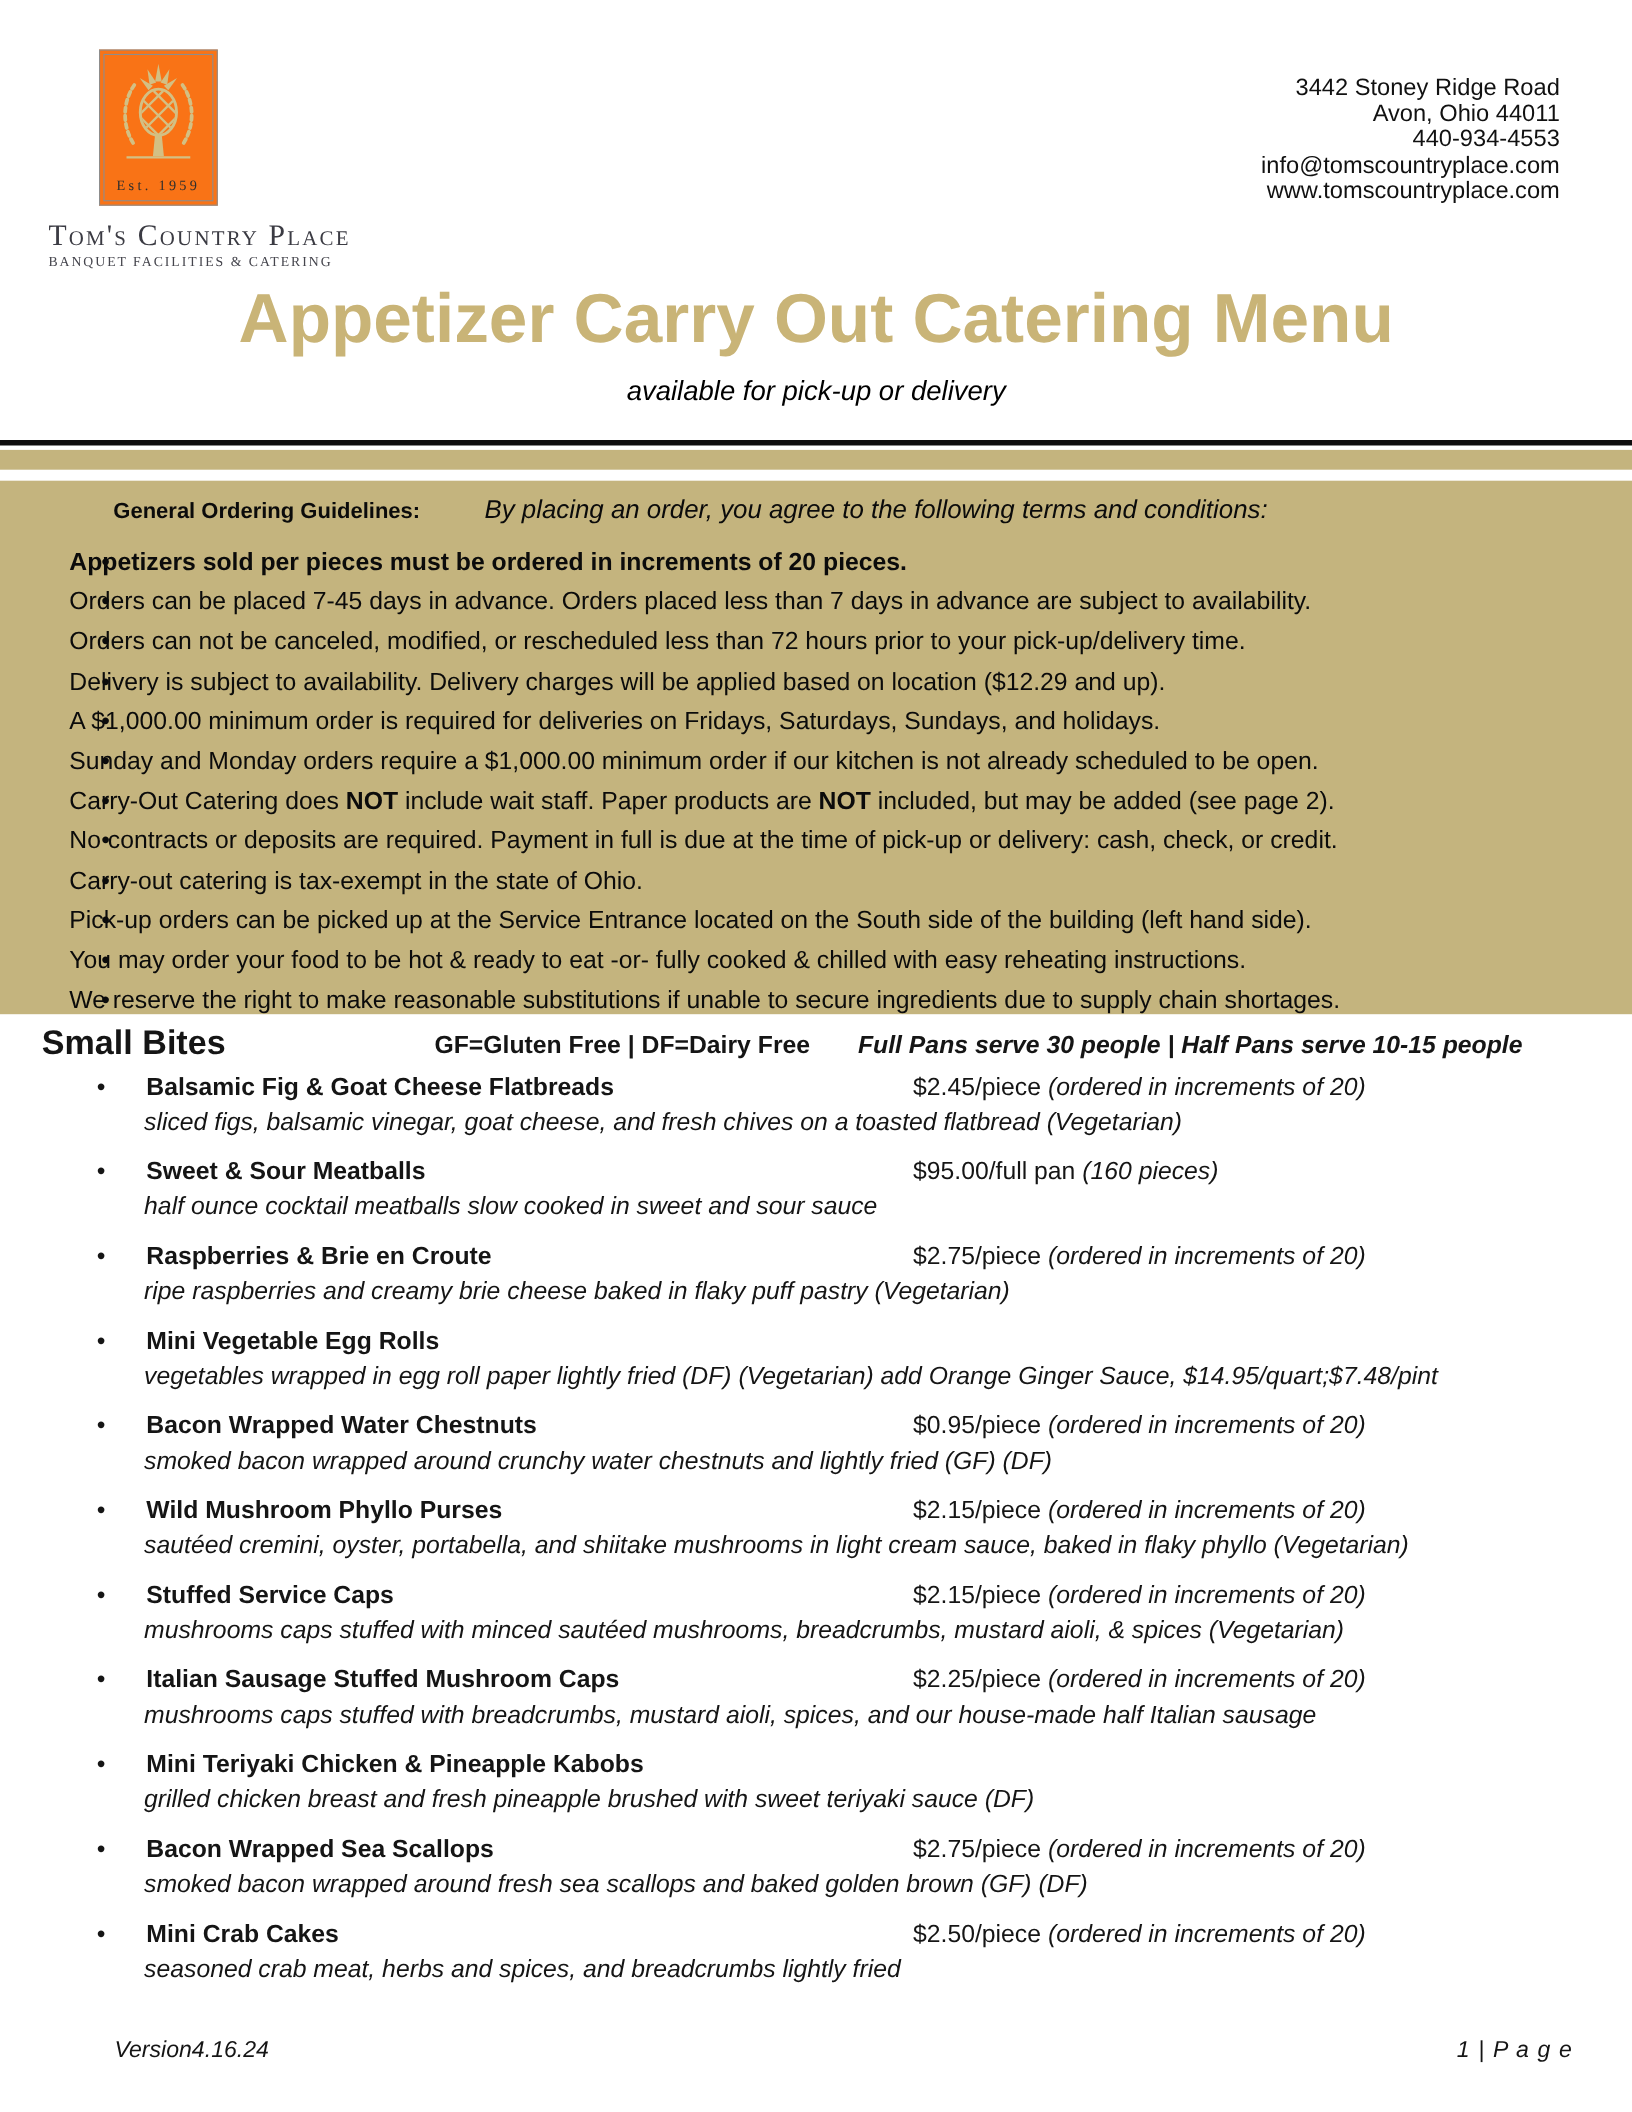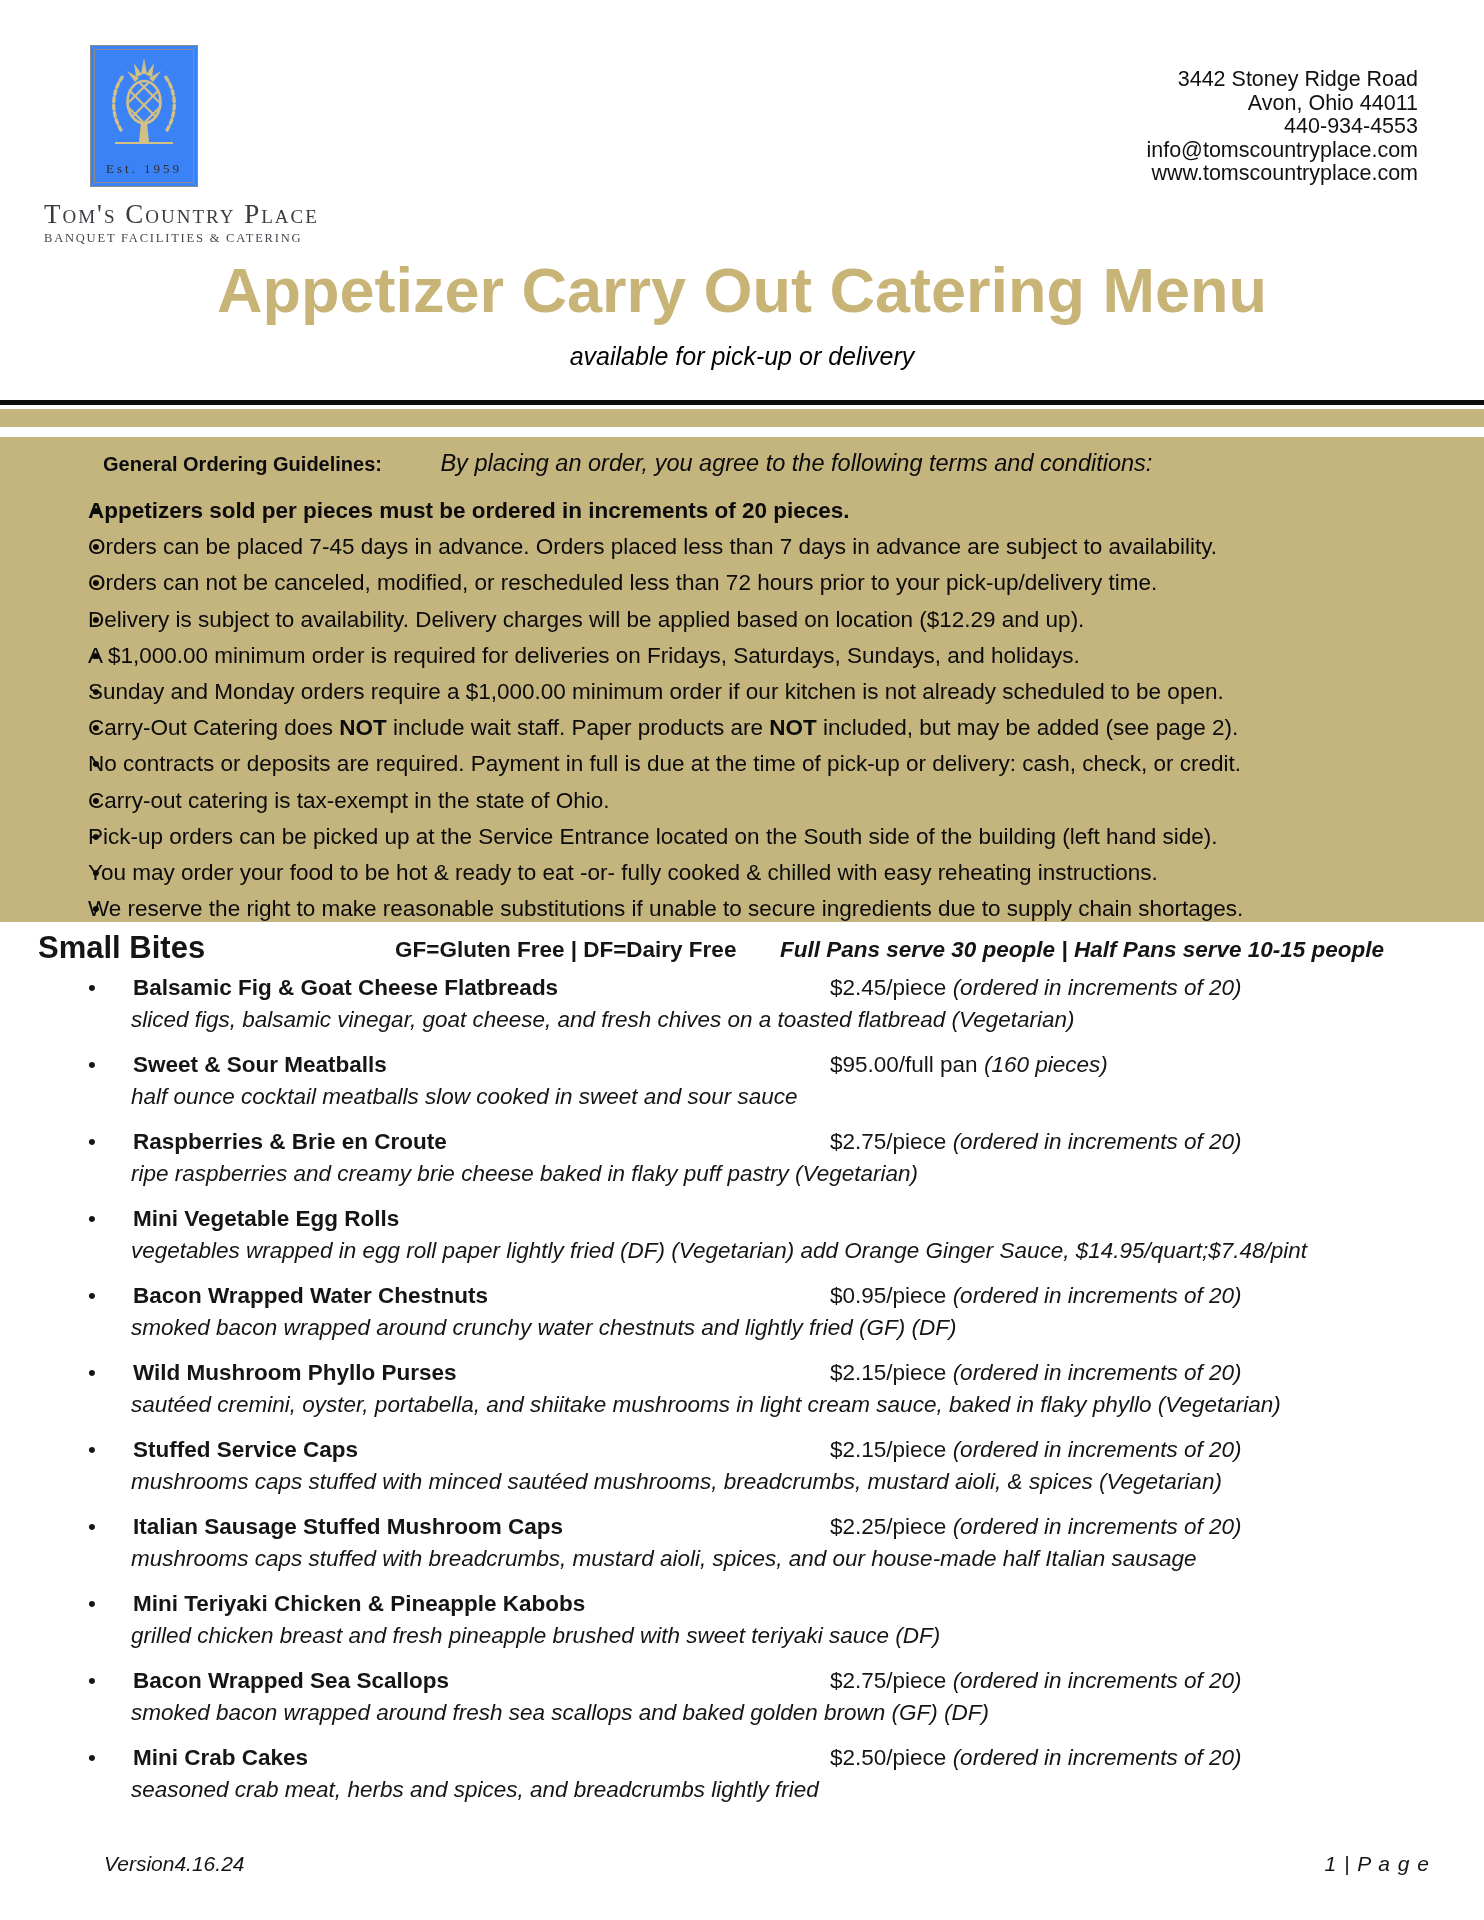--- a/index.html
+++ b/index.html
@@ -7,21 +7,21 @@
   html,body { margin:0; padding:0; }
   body {
     width:1484px; height:1920px; position:relative; background:#fff;
     font-family:"Liberation Sans", sans-serif; color:var(--ink);
     overflow:hidden;
   }
 
   
   .logo-outer {
     position:absolute; left:90px; top:45px; width:108px; height:142px;
-    border:1px solid #8d8d8d; padding:3px; background:#3b82f6;
+    border:1px solid #8d8d8d; padding:3px; background:#f97316;
   }
   .logo-inner {
     width:100%; height:100%; border:1px solid #8d8d8d;
     display:flex; flex-direction:column; align-items:center; justify-content:space-between;
     padding:4px 0 5px 0;
   }
   .logo-est {
     font-family:"Liberation Serif", serif; font-size:13px; letter-spacing:3px;
     color:#2e2e2e; white-space:nowrap;
   }
@@ -56,21 +56,21 @@
   
   .guidelines-box {
     position:absolute; left:0; top:437px; width:100%; height:485px;
     background:var(--tan); padding-top:13px;
   }
   .g-heading-row { padding-left:103px; height:38px; }
   .g-heading { font-size:20px; font-weight:bold; color:#0b0b0b; }
   .g-note { font-size:23.5px; font-style:italic; margin-left:54px; color:#0b0b0b; }
   .g-list { margin:5px 0 0 0; padding:0; list-style:none; }
   .g-list li {
-    position:relative; padding-left:88px; padding-right:20px;
+    position:relative; padding-left:63px; padding-right:20px;
     font-size:22.5px; line-height:36.2px; color:#0b0b0b; white-space:nowrap;
   }
   .g-list li::before { content:"\2022"; position:absolute; left:92px; }
 
   
   .sb-row { position:absolute; left:0; top:928px; width:100%; height:44px; }
   .sb-title { position:absolute; left:38px; top:0; font-size:31px; font-weight:bold; line-height:40px; }
   .sb-legend { position:absolute; left:395px; top:9px; font-size:22.5px; font-weight:bold; }
   .sb-note { position:absolute; left:780px; top:9px; font-size:22.5px; font-weight:bold; font-style:italic; }
 

